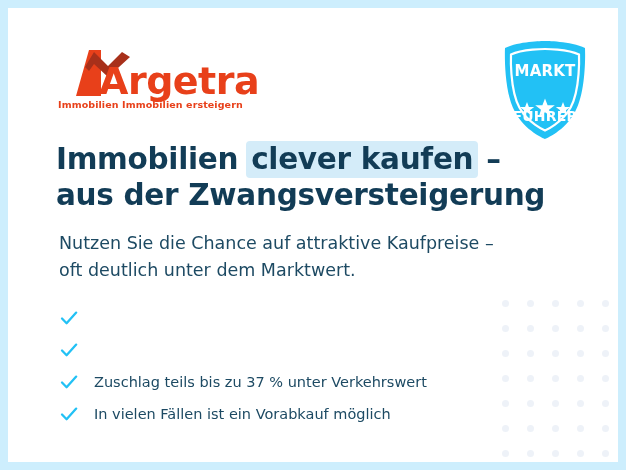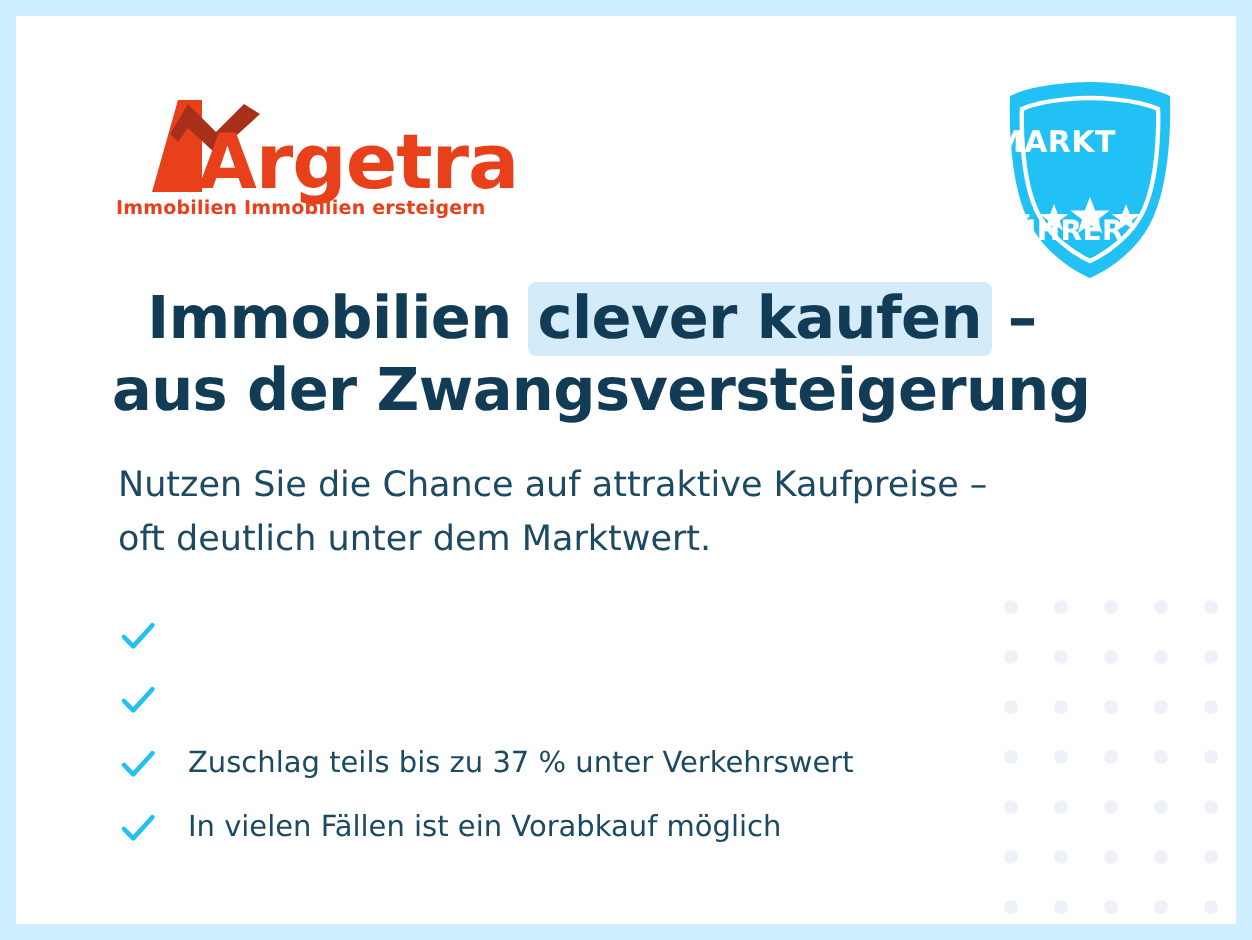--- a/index.html
+++ b/index.html
@@ -56,36 +56,35 @@
     letter-spacing:0.1px;
     font-family:"DejaVu Sans", sans-serif;
   }
 
   
   #badge {
     position:absolute; right:25px; top:30px;
     width:96px; height:104px;
   }
   #badge-text-markt, #badge-text-fuehrer {
-    position:absolute; width:100%; 
+    position:absolute; width:100%; text-align:center;
     color:#ffffff; font-weight:bold;
     font-family:"DejaVu Sans", sans-serif;
   }
   #badge-text-markt  { top:24px; font-size:15px; letter-spacing:0.2px; }
   #badge-text-fuehrer{ top:41px; font-size:14px; letter-spacing:0.2px;margin-top:29px; }
 
   
   #headline {
     position:absolute; left:48px; top:134px;
     width:480px;
     font-size:29.5px; font-weight:bold; line-height:1.22;
     color:#123c56;
     letter-spacing:-0.3px;
     font-family:"DejaVu Sans", sans-serif;
-    text-align:center;
   }
   #headline .hl-line { white-space:nowrap; }
   #headline .highlight {
     background:#d4ecf9;
     border-radius:4px;
     padding:1px 5px 2px 5px;
     margin:0 -2px;
   }
 
   

